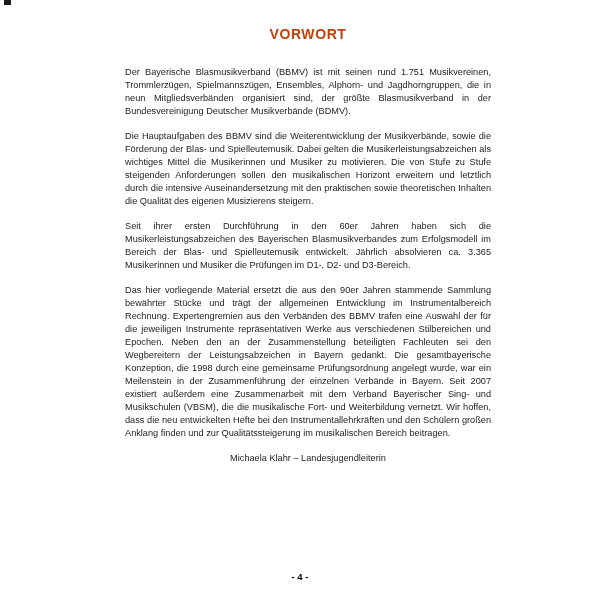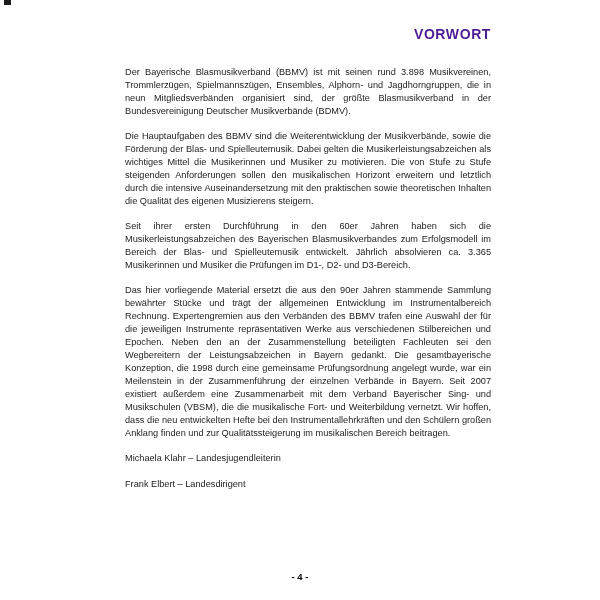--- a/index.html
+++ b/index.html
@@ -20,39 +20,40 @@
     height: 600px;
     background: #ffffff;
     padding: 26px 109px 0 125px;
     position: relative;
     overflow: hidden;
   }
   .title {
     font-size: 14px;
     font-weight: bold;
     letter-spacing: 0.6px;
-    text-align: right;
-    color: #4c1d95;
+    text-align: center;
+    color: #c2410c;
     margin: 0 0 24px 0;
   }
   .para {
     font-size: 9.2px;
     line-height: 13px;
     text-align: justify;
     color: #1c1c1c;
     margin: 0 0 12px 0;
   }
   .signatures {
     margin-top: 10px;
   }
   .signature {
     font-size: 9.2px;
     line-height: 13px;
     color: #1c1c1c;
     margin: 0 0 13px 0;
+    text-align: center;
   }
   .page-number {
     position: absolute;
     left: 0;
     right: 0;
     bottom: 18px;
     text-align: center;
     font-size: 9.5px;
     font-weight: bold;
     color: #000000;
@@ -68,28 +69,27 @@
 </style>
 </head>
 <body>
 
 <div class="page">
 
   <div class="corner-mark"></div>
 
   <h1 class="title">VORWORT</h1>
 
-  <p class="para">Der Bayerische Blasmusikverband (BBMV) ist mit seinen rund 3.898 Musikvereinen, Trommlerzügen, Spielmannszügen, Ensembles, Alphorn- und Jagdhorngruppen, die in neun Mitgliedsverbänden organisiert sind, der größte Blasmusikverband in der Bundesvereinigung Deutscher Musikverbände (BDMV).</p>
+  <p class="para">Der Bayerische Blasmusikverband (BBMV) ist mit seinen rund 1.751 Musikvereinen, Trommlerzügen, Spielmannszügen, Ensembles, Alphorn- und Jagdhorngruppen, die in neun Mitgliedsverbänden organisiert sind, der größte Blasmusikverband in der Bundesvereinigung Deutscher Musikverbände (BDMV).</p>
 
   <p class="para">Die Hauptaufgaben des BBMV sind die Weiterentwicklung der Musikverbände, sowie die Förderung der Blas- und Spielleutemusik. Dabei gelten die Musikerleistungsabzeichen als wichtiges Mittel die Musikerinnen und Musiker zu motivieren. Die von Stufe zu Stufe steigenden Anforderungen sollen den musikalischen Horizont erweitern und letztlich durch die intensive Auseinandersetzung mit den praktischen sowie theoretischen Inhalten die Qualität des eigenen Musizierens steigern.</p>
 
   <p class="para">Seit ihrer ersten Durchführung in den 60er Jahren haben sich die Musikerleistungsabzeichen des Bayerischen Blasmusikverbandes zum Erfolgsmodell im Bereich der Blas- und Spielleutemusik entwickelt. Jährlich absolvieren ca. 3.365 Musikerinnen und Musiker die Prüfungen im D1-, D2- und D3-Bereich.</p>
 
   <p class="para">Das hier vorliegende Material ersetzt die aus den 90er Jahren stammende Sammlung bewährter Stücke und trägt der allgemeinen Entwicklung im Instrumentalbereich Rechnung. Expertengremien aus den Verbänden des BBMV trafen eine Auswahl der für die jeweiligen Instrumente repräsentativen Werke aus verschiedenen Stilbereichen und Epochen. Neben den an der Zusammenstellung beteiligten Fachleuten sei den Wegbereitern der Leistungsabzeichen in Bayern gedankt. Die gesamtbayerische Konzeption, die 1998 durch eine gemeinsame Prüfungsordnung angelegt wurde, war ein Meilenstein in der Zusammenführung der einzelnen Verbände in Bayern. Seit 2007 existiert außerdem eine Zusammenarbeit mit dem Verband Bayerischer Sing- und Musikschulen (VBSM), die die musikalische Fort- und Weiterbildung vernetzt. Wir hoffen, dass die neu entwickelten Hefte bei den Instrumentallehrkräften und den Schülern großen Anklang finden und zur Qualitätssteigerung im musikalischen Bereich beitragen.</p>
 
   <div class="signatures">
     <p class="signature">Michaela Klahr – Landesjugendleiterin</p>
-    <p class="signature">Frank Elbert – Landesdirigent</p>
   </div>
 
   <div class="page-number">- 4 -</div>
 
 </div>
 
 </body></html>

